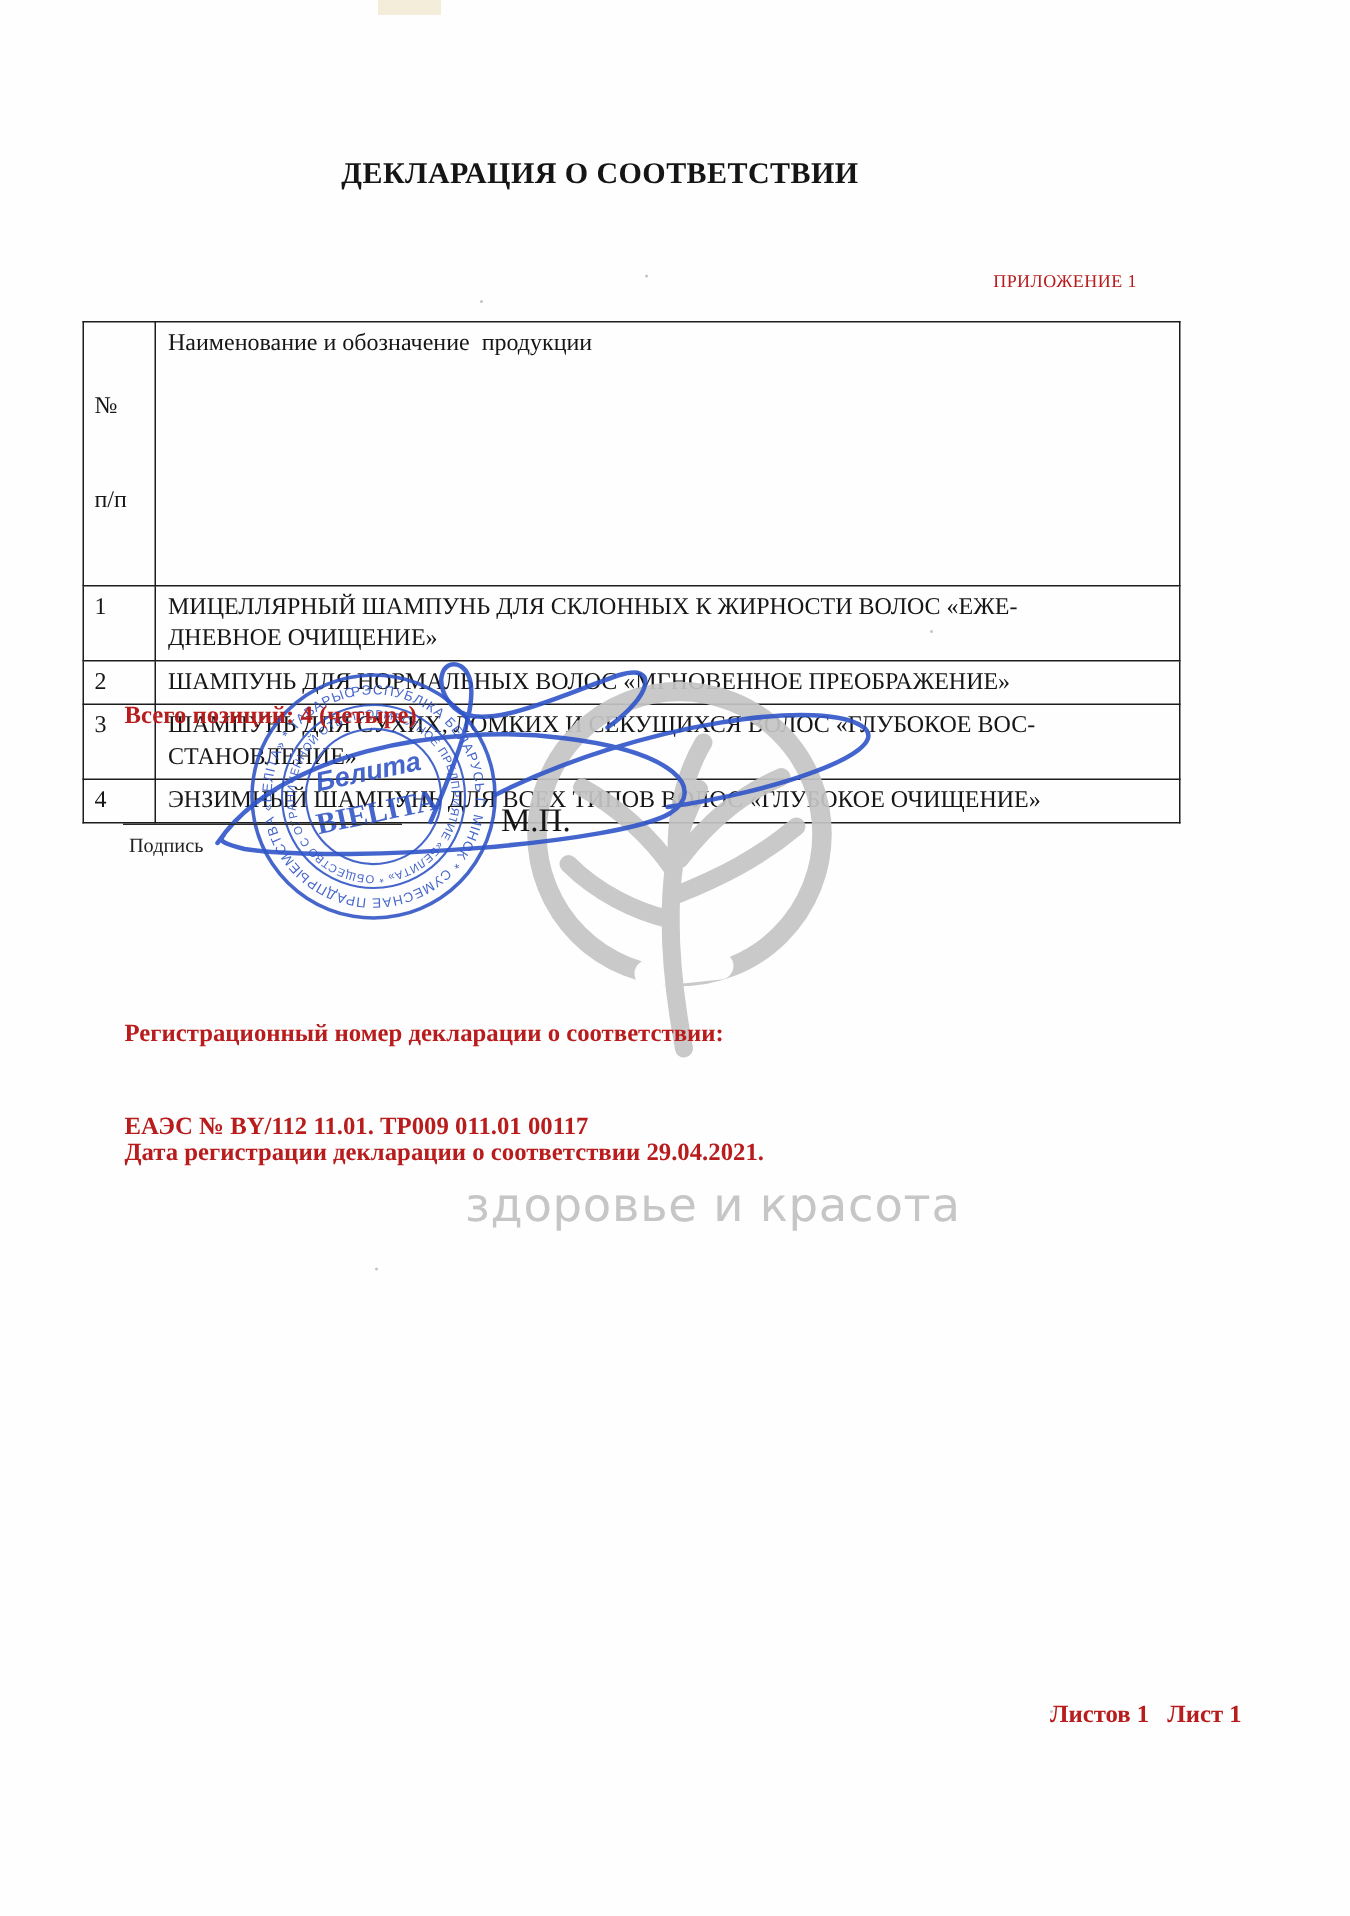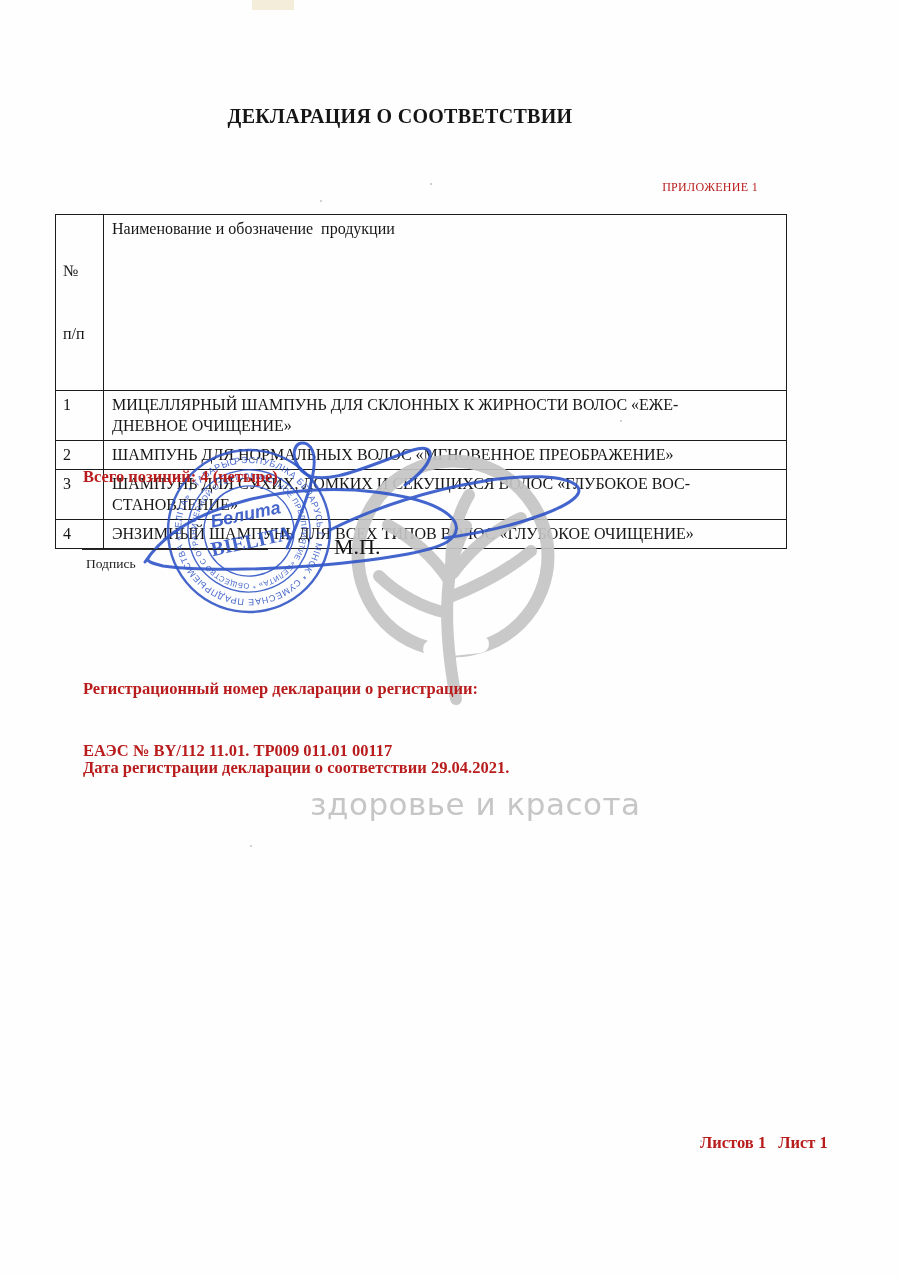--- a/index.html
+++ b/index.html
@@ -139,21 +139,21 @@
       <path d="M 215 100 C 310 52, 438 34, 462 56 C 477 72, 402 98, 330 108"></path>
     </g>
   </svg>
 
   <div class="abs sig-line"></div>
   <div class="abs sig-caption">Подпись</div>
   <div class="abs mp-label">М.П.</div>
 
 
   <div class="abs reg-block">
-    <div class="bline">Регистрационный номер декларации о регистрации:</div>
+    <div class="bline">Регистрационный номер декларации о соответствии:</div>
     <div class="bline">ЕАЭС № BY/112 11.01. ТР009 011.01 00117</div>
   </div>
   <div class="abs bline date-line">Дата регистрации декларации о соответствии 29.04.2021.</div>
 
   <div class="abs bline footer-line">
     <span>Листов 1</span><span>Лист 1</span>
   </div>
 
   <div class="speck" style="left:430px;top:183px;width:2px;height:2px;"></div>
   <div class="speck" style="left:320px;top:200px;width:2px;height:2px;"></div>

